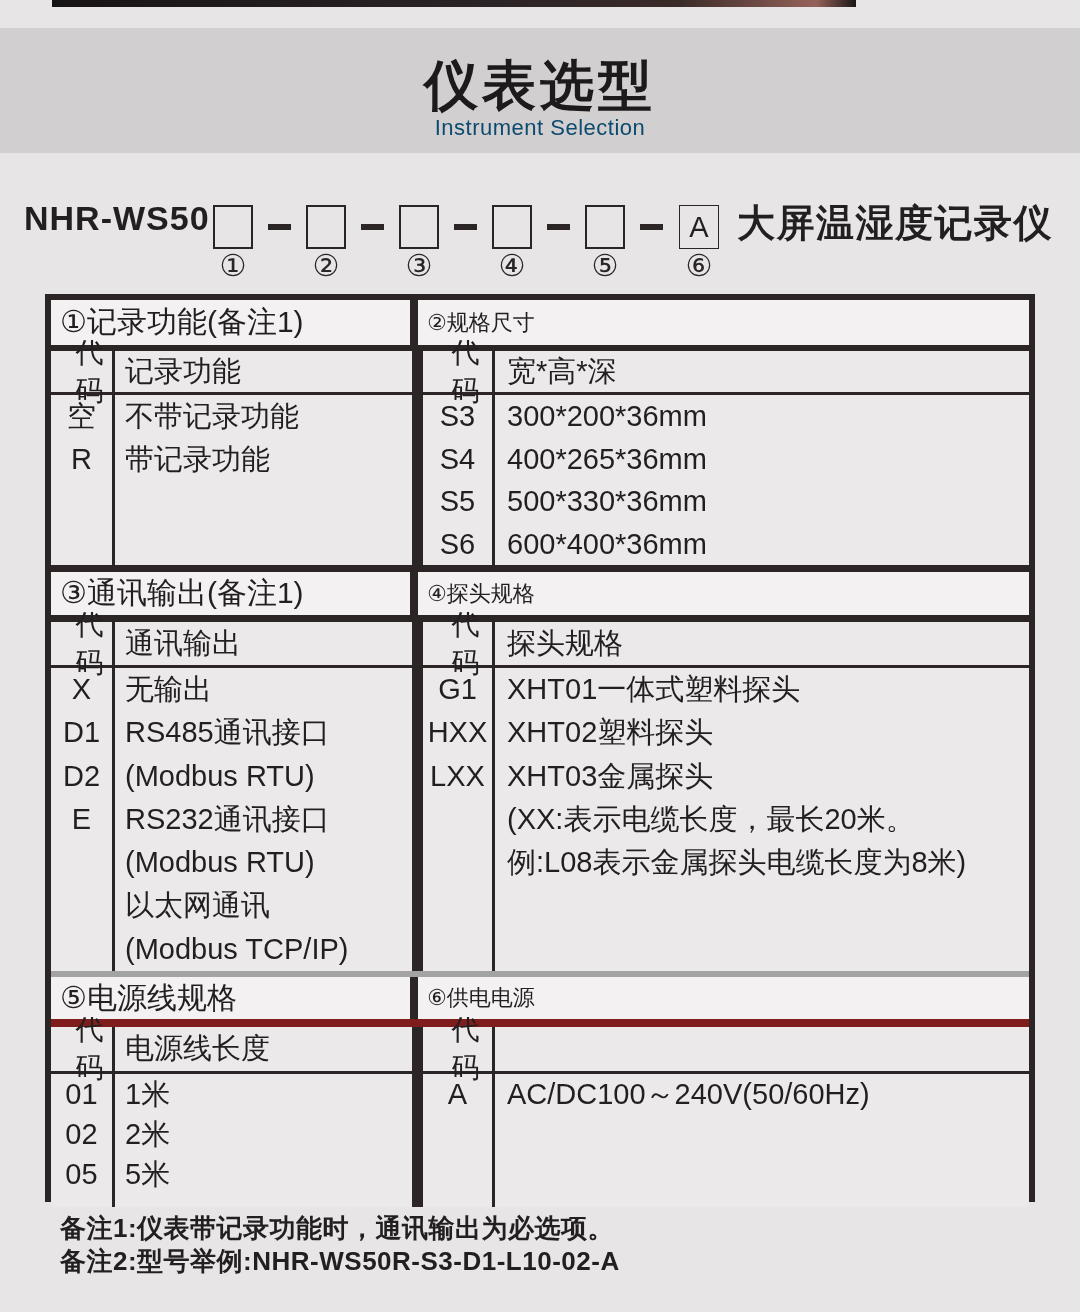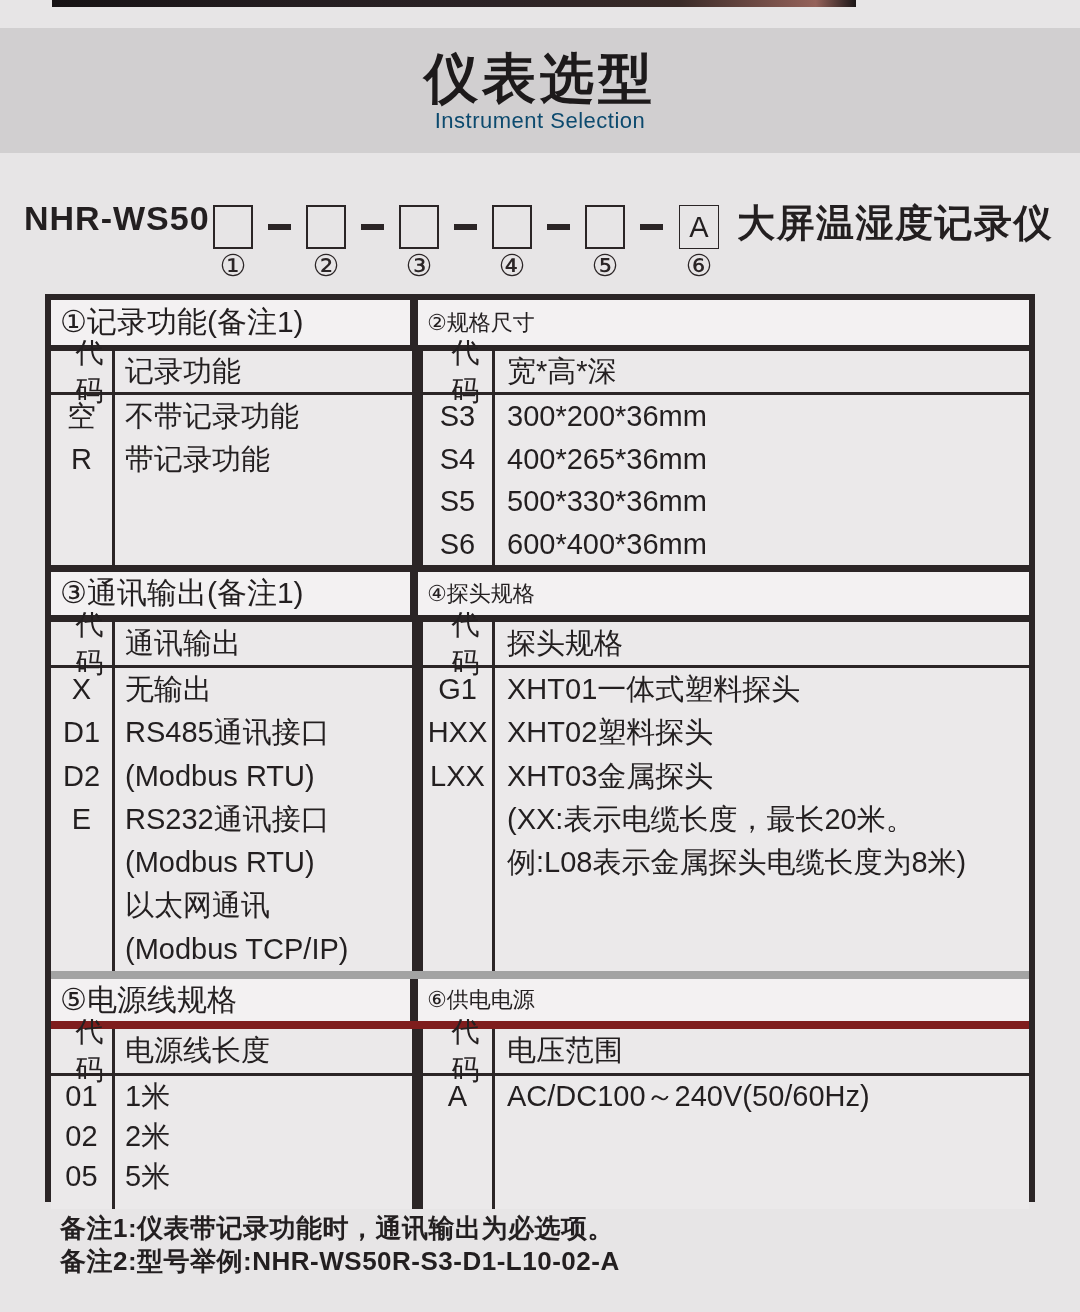--- a/index.html
+++ b/index.html
@@ -8,39 +8,39 @@
     background:#e7e5e6;color:#231f20;
     font-family:"Liberation Sans","DejaVu Sans",sans-serif;
   }
   
   .topstrip{
     position:absolute;left:52px;top:0;width:804px;height:7px;
     background:linear-gradient(90deg,#171315 0%,#241d20 30%,#2c2326 55%,#3a2b28 78%,#95625a 95%,#1b1617 100%);
   }
   
   .title-band{position:absolute;left:0;top:28px;width:1080px;height:125px;background:#d1cfd0;text-align:center;}
-  .title-zh{margin:0;padding-top:21px;font-size:54px;font-weight:700;letter-spacing:4px;color:#1d1a1b;line-height:1.1;}
+  .title-zh{margin:0;padding-top:28px;font-size:54px;font-weight:700;letter-spacing:4px;color:#1d1a1b;line-height:1.1;}
   .title-en{margin:0;font-size:22px;font-weight:400;color:#0c4a6e;letter-spacing:0.5px;}
   
   .model-prefix{position:absolute;left:24px;top:199px;font-size:34px;font-weight:700;letter-spacing:1px;}
   .model-suffix{position:absolute;left:737px;top:198px;font-size:38px;font-weight:600;letter-spacing:1.5px;}
   .mbox{position:absolute;top:205px;width:40px;height:44px;border:2.5px solid #2b2526;box-sizing:border-box;background:transparent;}
   .mbox.b1{left:213px}.mbox.b2{left:306px}.mbox.b3{left:399px}.mbox.b4{left:492px}.mbox.b5{left:585px}
   .mbox.b6{left:679px;border-width:1.5px;display:flex;align-items:center;justify-content:center;font-size:29px;font-weight:500;}
   .mdash{position:absolute;top:224px;width:23px;height:6px;background:#2b2526;}
   .mdash.d1{left:268px}.mdash.d2{left:361px}.mdash.d3{left:454px}.mdash.d4{left:547px}.mdash.d5{left:640px}
   .mnum{position:absolute;top:248px;width:44px;text-align:center;font-size:30px;color:#2b2526;}
   .mnum.n1{left:211px}.mnum.n2{left:304px}.mnum.n3{left:397px}.mnum.n4{left:490px}.mnum.n5{left:583px}.mnum.n6{left:677px}
   
   .sel-table{
     position:absolute;left:45px;top:294px;width:990px;height:908px;box-sizing:border-box;
     border:6px solid #2b2526;border-bottom-width:7px;background:#ebe9ea;
   }
   .band-a{height:265px;border-bottom:7px solid #2b2526;}
-  .band-b{height:399px;border-bottom:8px solid #a3a3a3;}
+  .band-b{height:399px;border-bottom:6px solid #a3a3a3;}
   .band-c{height:217px;}
   .bhdr{display:flex;background:#f3f1f2;box-sizing:border-box;}
   .band-a .bhdr{height:51px;border-bottom:6px solid #2b2526;}
   .band-b .bhdr{height:50px;border-bottom:7px solid #2b2526;}
   .band-c .bhdr{height:50px;border-bottom:8px solid #7f1d1d;}
   .bhdr-left{width:367px;box-sizing:border-box;border-right:8px solid #2b2526;display:flex;align-items:center;padding-left:9px;font-size:30px;}
   .bhdr-right{flex:1;display:flex;align-items:center;padding-left:9px;font-size:22px;}
   .bsub{display:flex;background:#ebe9ea;box-sizing:border-box;border-bottom:3px solid #2b2526;}
   .band-a .bsub{height:44px;}
   .band-b .bsub{height:46px;}
@@ -186,21 +186,20 @@
     <div class="band-c">
       <div class="bhdr">
         <div class="bhdr-left">⑤电源线规格</div>
         <div class="bhdr-right">⑥供电电源</div>
       </div>
       <div class="bsub">
         <div class="c-code-l">代码</div>
         <div class="c-desc-l">电源线长度</div>
         <div class="c-div"></div>
         <div class="c-code-r">代码</div>
-        <div class="c-desc-r">电压范围</div>
       </div>
       <div class="bdata">
         <div class="c-code-l">
           <div class="ln">01</div>
           <div class="ln">02</div>
           <div class="ln">05</div>
         </div>
         <div class="c-desc-l">
           <div class="ln">1米</div>
           <div class="ln">2米</div>

